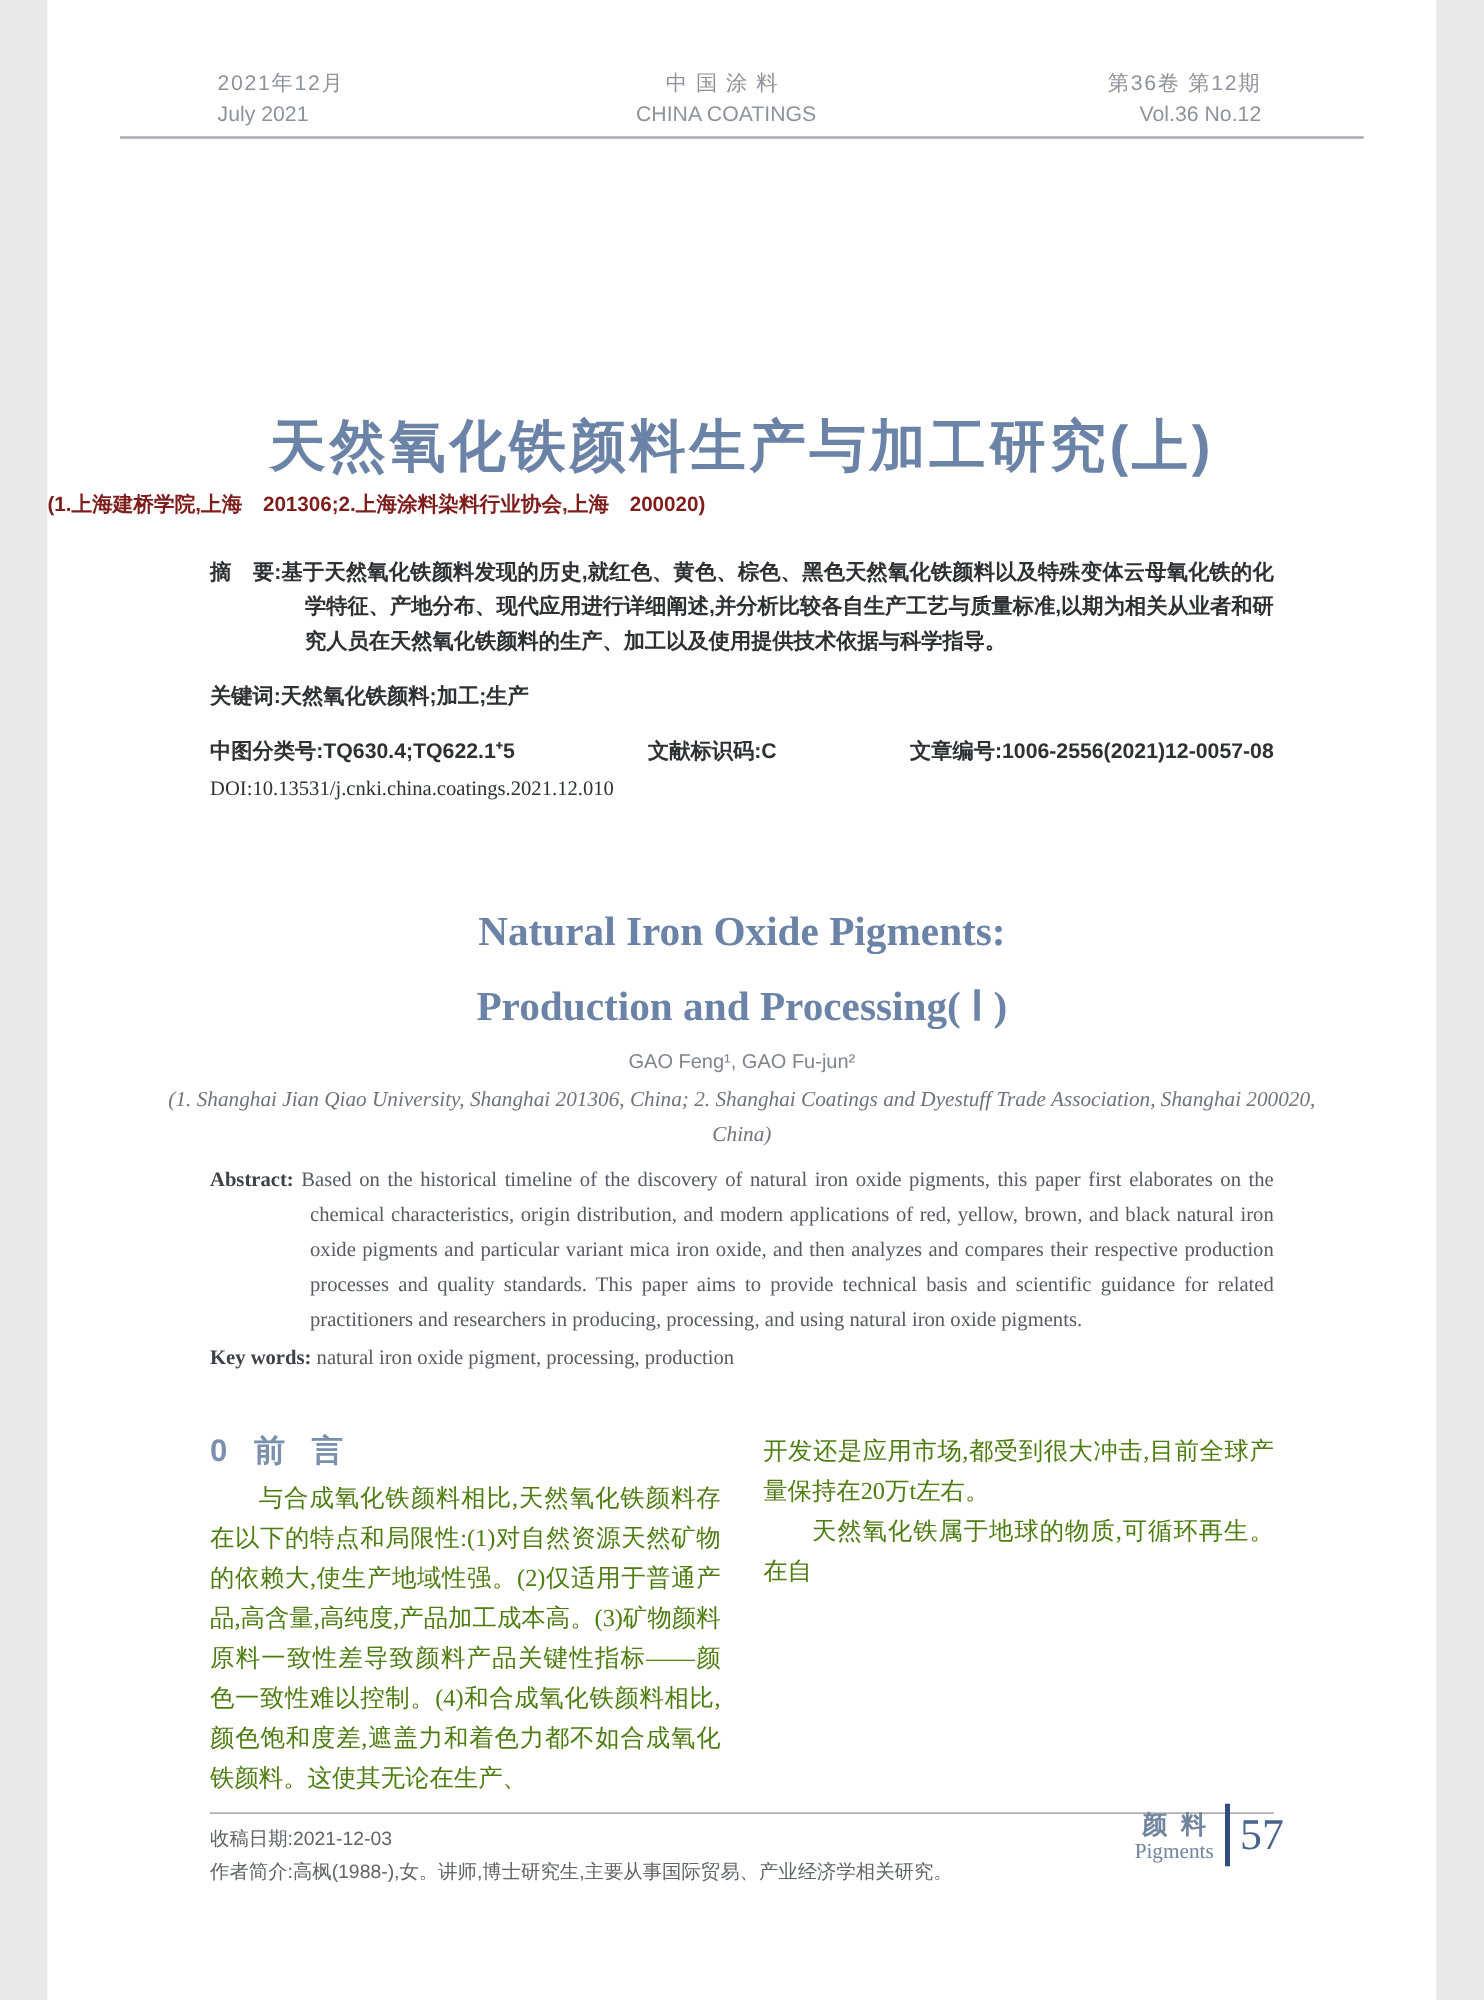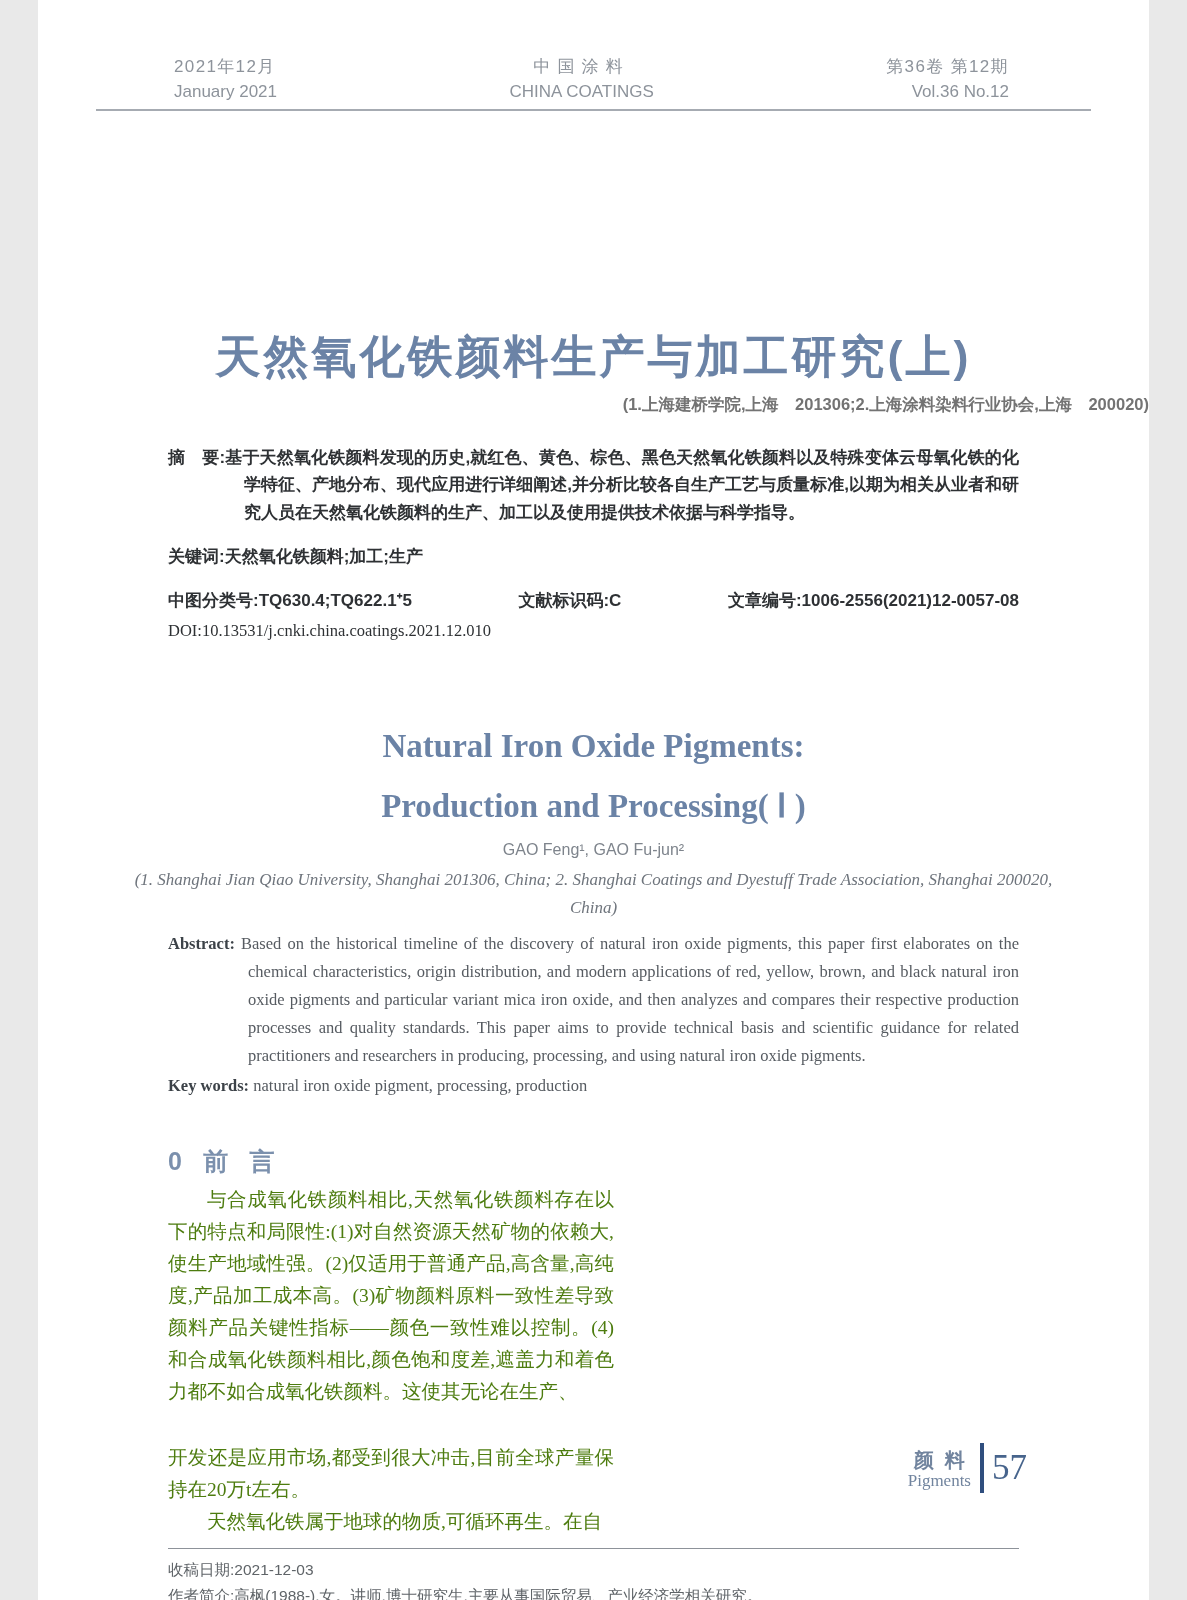--- a/index.html
+++ b/index.html
@@ -16,22 +16,22 @@
   .hdr .r { text-align:right; }
   .hdr .cn { letter-spacing:0.42em; }
   .hdr .cn.nr { letter-spacing:0.08em; }
   .hdr-rule { margin:5px 58px 0 58px; border-bottom:2px solid #a6abb2; }
 
   
   .title-cn { margin-top:216px; text-align:center; font-size:45px; font-weight:bold;
               color:#6b83a6; letter-spacing:3px; line-height:60px; }
   .authors-cn { margin-top:22px; text-align:center; font-size:18px; font-weight:bold;
                 color:#26282b; line-height:24px; }
-  .affil-cn { margin-top:5px; text-align:right; font-size:16.5px; font-weight:bold;
-              color:#737373; line-height:24px; }
+  .affil-cn { margin-top:5px; text-align:left; font-size:16.5px; font-weight:bold;
+              color:#7f1d1d; line-height:24px; }
 
   
   .meta { padding:0 130px; color:#2e3134; }
   .abs-cn { margin-top:28px; font-size:17px; line-height:27.4px; font-weight:600;
             text-align:justify; padding-left:76px; text-indent:-76px; }
   .kw-cn { margin-top:8px; font-size:17px; font-weight:600; line-height:27px; }
   .clc-row { margin-top:0; display:flex; justify-content:space-between;
              font-size:17px; font-weight:600; line-height:27px; }
   .doi { margin-top:6px; font-family:"Liberation Serif", serif; font-size:16.5px;
          line-height:22px; color:#2e3134; }
@@ -43,21 +43,21 @@
   .affil-en { margin-top:4px; text-align:center; font-family:"Liberation Serif", serif;
               font-style:italic; font-size:17px; color:#6e747c; line-height:28px; padding:0 72px; }
   .abs-en { margin:8px 130px 0 130px; font-family:"Liberation Serif", serif; font-size:16.5px;
             line-height:28px; color:#565b61; text-align:justify;
             padding-left:80px; text-indent:-80px; }
   .abs-en b, .kw-en b { color:#3c4248; font-weight:bold; }
   .kw-en { margin:2px 130px 0 130px; font-family:"Liberation Serif", serif; font-size:16.5px;
            line-height:28px; color:#565b61; padding-left:80px; text-indent:-80px; }
 
   
-  .cols { display:flex; gap:34px; margin:46px 130px 0 130px;flex-direction:column; }
+  .cols { display:flex; gap:34px; margin:46px 130px 0 130px; }
   .col { width:446px; }
   .sec-h { font-size:25px; font-weight:bold; color:#7b90ad; line-height:30px; margin:0 0 8px 0; }
   .sec-h .sec-num { margin-right:0.85em; }
   .sec-h .sec-title { letter-spacing:0.85em; }
   .bodyp { margin:0; font-family:"Liberation Serif", serif; font-size:19.5px;
            line-height:32px; color:#4d7c0f; text-align:justify; }
   .bodyp.ind { text-indent:2em; }
 
   
   .footnote { margin:10px 130px 0 130px; border-top:1.5px solid #8d9299; padding-top:8px;
@@ -73,21 +73,21 @@
   .pm-num { font-family:"Liberation Serif", serif; font-size:35px; color:#47648c; line-height:50px; }
 </style>
 </head>
 <body>
 
 <div class="page">
 
   <div class="hdr">
     <div class="l">
       <div class="cn nr">2021年12月</div>
-      <div>January 2021</div>
+      <div>July 2021</div>
     </div>
     <div class="c">
       <div class="cn">中国涂料</div>
       <div>CHINA COATINGS</div>
     </div>
     <div class="r">
       <div class="cn nr">第36卷 第12期</div>
       <div>Vol.36 No.12</div>
     </div>
   </div>

